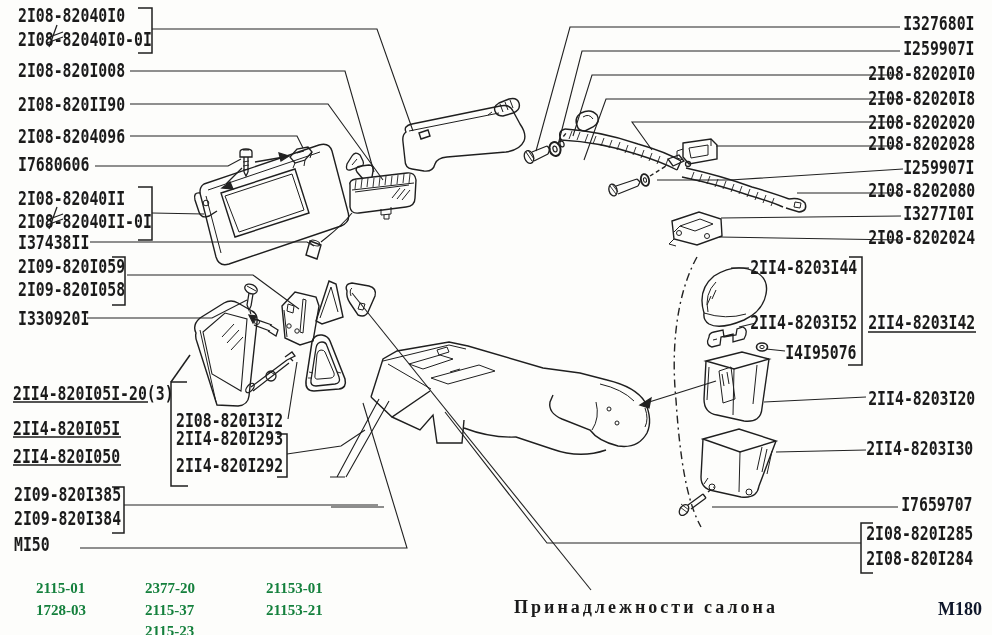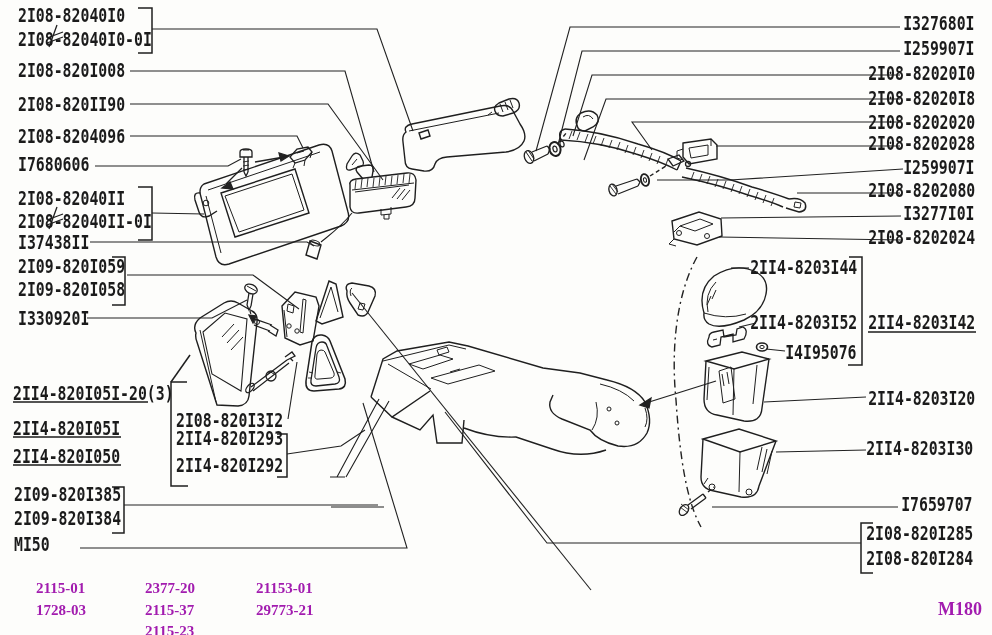--- a/index.html
+++ b/index.html
@@ -11,33 +11,33 @@
   .stage svg{position:absolute;left:0;top:0;}
   .callout{
     position:absolute;
     font-family:"DejaVu Sans Mono",monospace;
     font-weight:700;font-size:19px;line-height:19px;
     color:#1b1b1b;white-space:pre;
     transform:scaleX(0.78);transform-origin:0 0;
   }
   .callout.r{transform-origin:100% 0;}
   .vcol{position:absolute;top:578px;font-family:"Liberation Serif","DejaVu Serif",serif;
-    font-weight:700;font-size:15px;line-height:21.5px;color:#a21caf;}
+    font-weight:700;font-size:15px;line-height:21.5px;color:#15803d;}
   .vcol.c0{left:36px;}
   .vcol.c1{left:145px;}
-  .vcol.c2{left:256px;}
+  .vcol.c2{left:266px;}
   .caption{
     position:absolute;left:514px;top:597px;
     font-family:"Liberation Serif","DejaVu Serif",serif;
     font-weight:700;font-size:18px;letter-spacing:3px;color:#1b1b1b;
   }
   .sheet{
     position:absolute;left:938px;top:599px;
     font-family:"Liberation Serif","DejaVu Serif",serif;
-    font-weight:700;font-size:18px;color:#a21caf;
+    font-weight:700;font-size:18px;color:#0f172a;
   }
 </style>
 </head>
 <body>
 
 <div class="stage">
 
 <svg width="992" height="635" viewBox="0 0 992 635">
 
   <g stroke="#1f1f1f" stroke-width="1.5" fill="none">
@@ -360,19 +360,20 @@
         <div>2115-01</div>
         <div>1728-03</div>
       </div>
       <div class="vcol c1">
         <div>2377-20</div>
         <div>2115-37</div>
         <div>2115-23</div>
       </div>
       <div class="vcol c2">
         <div>21153-01</div>
-        <div>29773-21</div>
+        <div>21153-21</div>
       </div>
     </div>
 
+<div class="caption">Принадлежности салона</div>
 <div class="sheet">М180</div>
 
 </div>
 
 </body></html>

